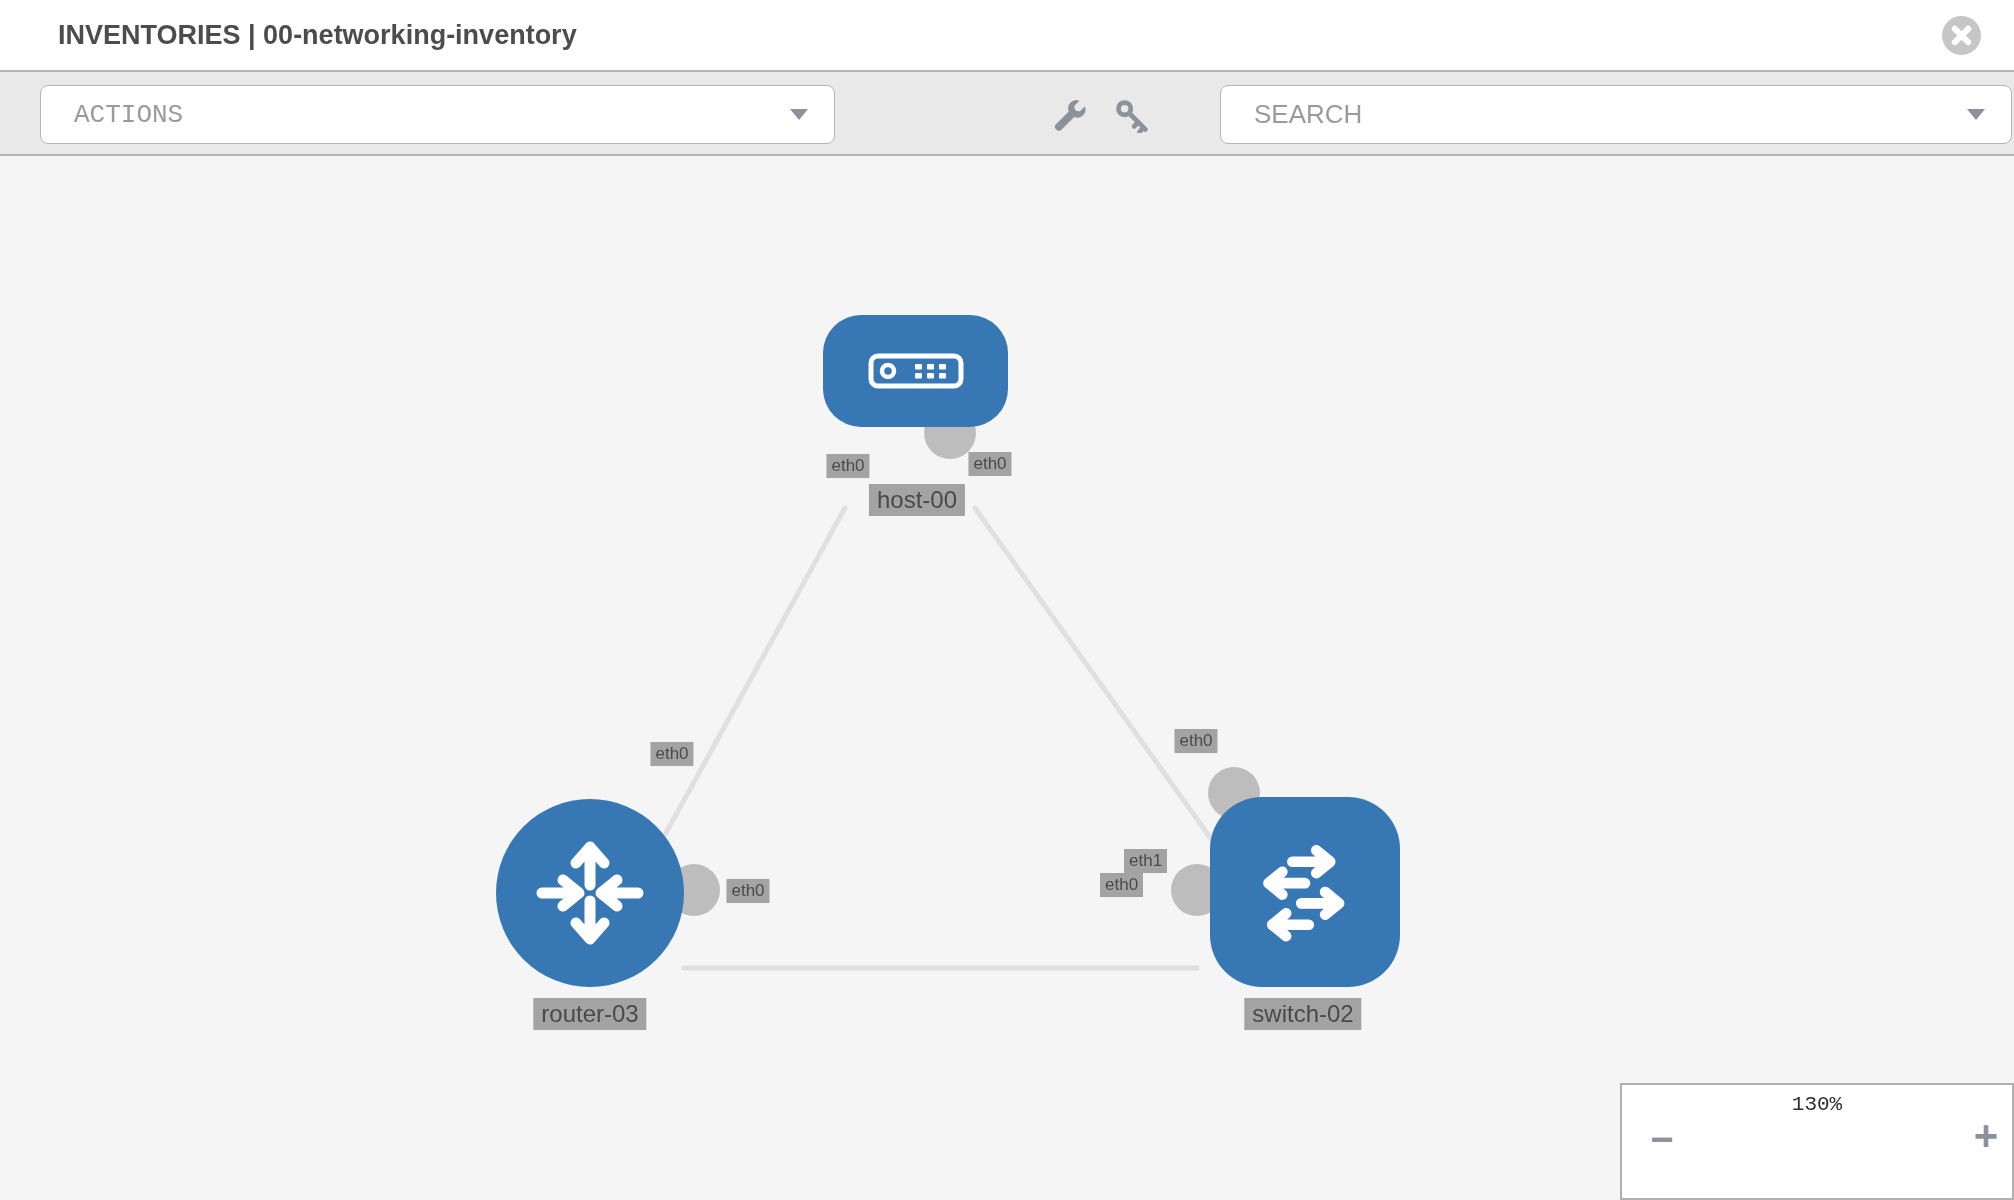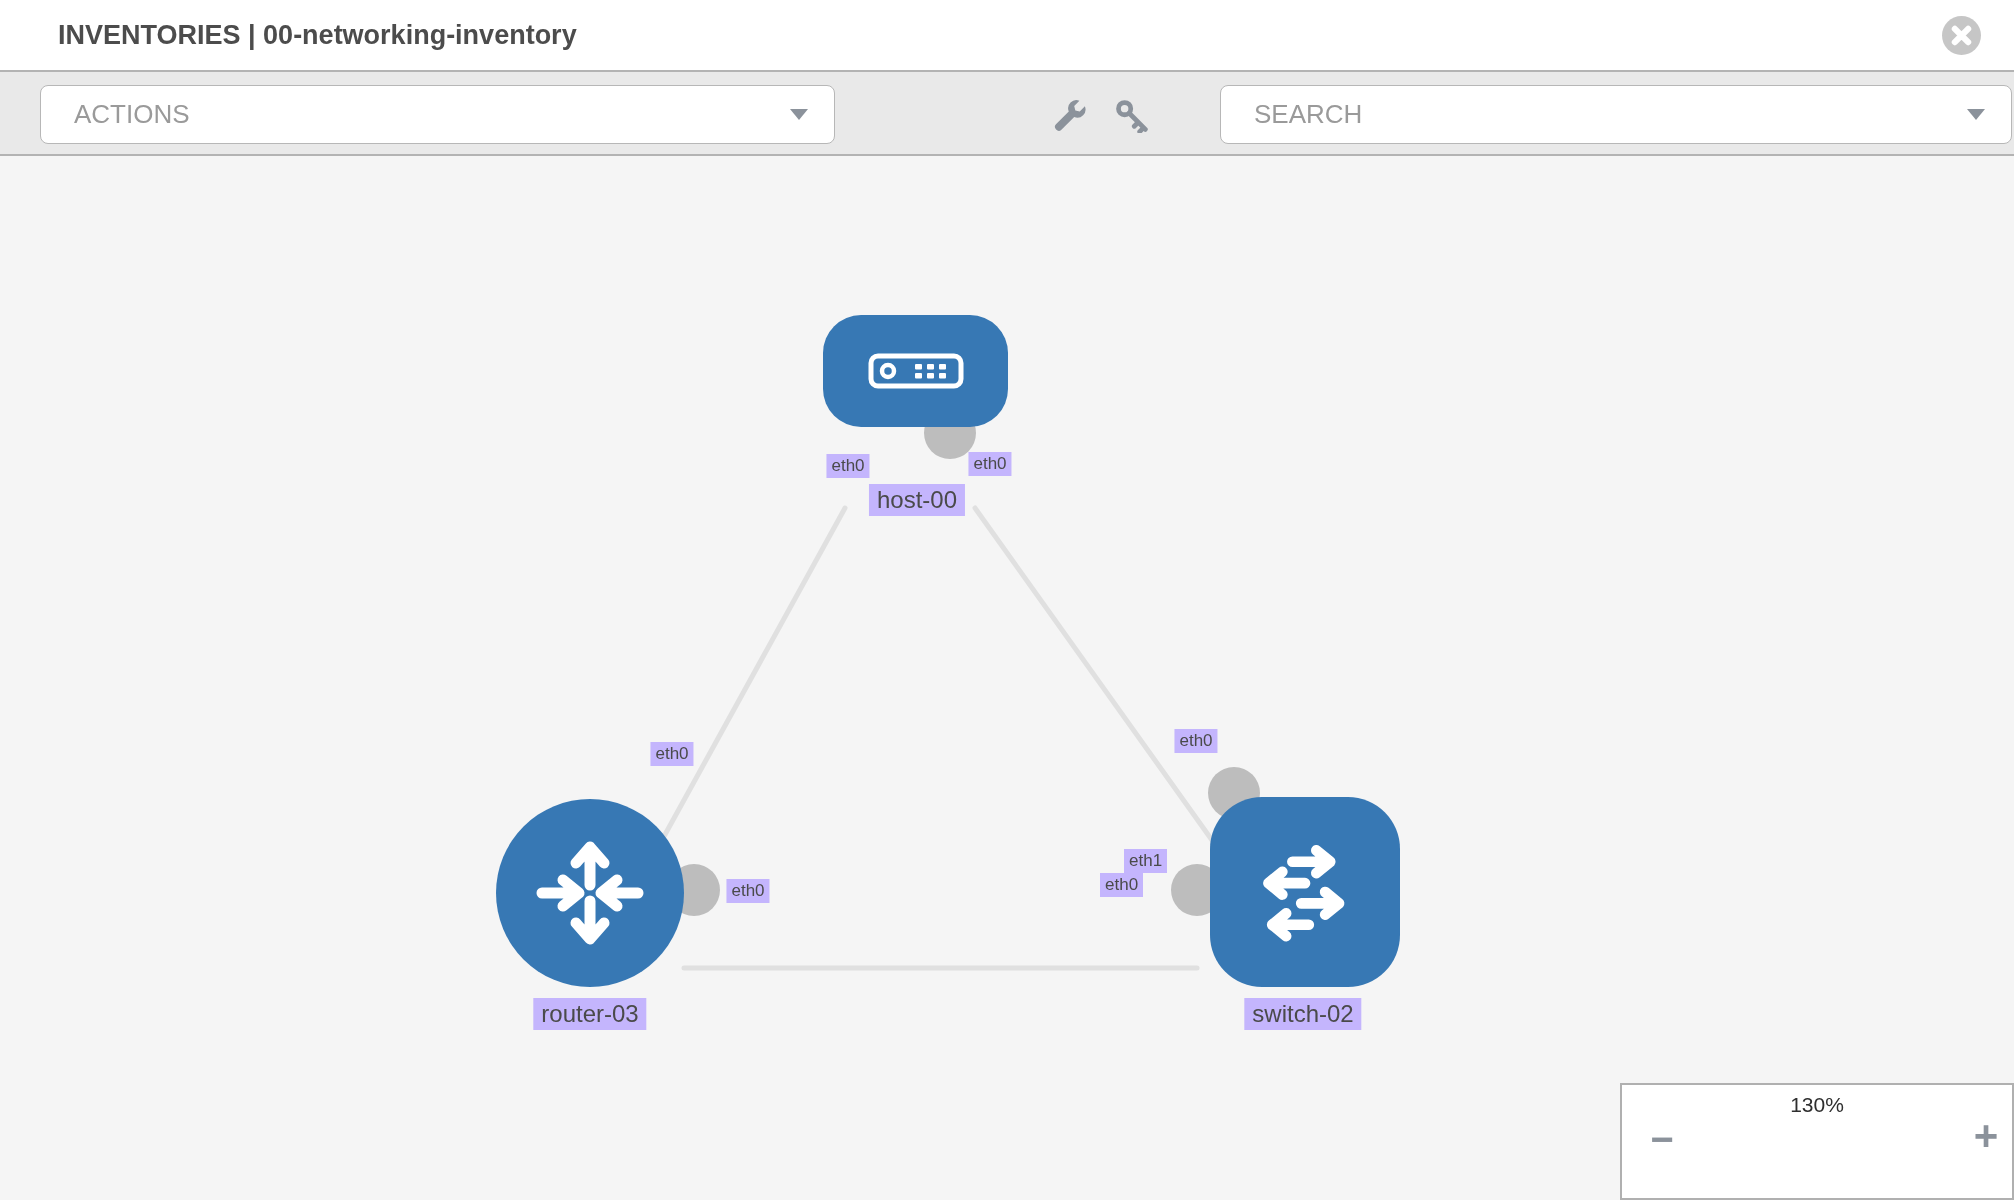--- a/index.html
+++ b/index.html
@@ -16,49 +16,49 @@
 
   
   .toolbar { position:absolute; top:70px; left:0; width:100%; height:86px;
     background:#e9e9e9; border-top:2px solid #b3b3b3; border-bottom:2px solid #b3b3b3; }
   .combo { position:absolute; top:13px; height:59px; background:#fff;
     border:1px solid #b7b7b7; border-radius:8px; display:flex; align-items:center;
     padding:0 26px 0 33px; cursor:pointer; }
   .combo-label { font-size:26px; color:#9a9a9a; flex:1; }
   .caret { width:0; height:0; border-left:9px solid transparent;
     border-right:9px solid transparent; border-top:11px solid #8b929b; }
-  .combo.actions { left:40px; width:795px; }
+  .combo.actions { left:40px; width:795px;font-family:Liberation Mono, monospace; }
   .combo.search  { left:1220px; width:792px; }
   .tool-btn { position:absolute; top:22px; width:44px; height:44px; border:none;
     background:transparent; cursor:pointer; display:flex; align-items:center; justify-content:center; }
   .tool-btn.wrench { left:1047px; }
   .tool-btn.key    { left:1110px; }
 
   
   .canvas { position:absolute; top:156px; left:0; width:2014px; height:1044px; background:#f5f5f5; }
   .links-layer { position:absolute; top:0; left:0; width:2014px; height:1200px; z-index:1; }
 
   .stub { position:absolute; width:52px; height:52px; border-radius:50%; background:#bdbdbd; z-index:2; }
 
   .node { position:absolute; background:#3778b4; z-index:3; display:flex;
     align-items:center; justify-content:center; cursor:pointer; }
   .node.host   { left:823px; top:159px;  width:185px; height:112px; border-radius:38px; }
   .node.router { left:496px; top:643px;  width:188px; height:188px; border-radius:50%; }
   .node.switch { left:1210px; top:641px; width:190px; height:190px; border-radius:52px; }
 
-  .chip { position:absolute; background:#c4b5fd; color:#4a4a4a; z-index:4; white-space:nowrap; }
+  .chip { position:absolute; background:#a3a3a3; color:#4a4a4a; z-index:4; white-space:nowrap; }
   .chip.small { font-size:17px; padding:2px 5px; }
   .chip.node-label { font-size:24px; padding:2px 8px; }
   .center { transform:translateX(-50%); }
 
   
   .zoom-panel { position:absolute; left:1620px; top:927px; width:394px; height:117px;
     background:#fff; border:2px solid #b0b0b0; z-index:5; }
   .zoom-level { position:absolute; left:0; top:8px; width:100%; text-align:center;
-    font-size:21px; color:#2f2f2f; }
+    font-size:21px; color:#2f2f2f;font-family:Liberation Mono, monospace; }
   .zoom-minus,.zoom-plus { position:absolute; top:34px; width:44px; height:44px; border:none;
     background:transparent; color:#8b929b; font-weight:700; cursor:pointer; line-height:44px;
     text-align:center; }
   .zoom-minus { left:1640px; top:961px; font-size:40px; }
   .zoom-plus  { left:1964px; top:958px; font-size:42px; }
   .zoom-track { position:absolute; left:1689px; top:975px; width:269px; height:23px;
     background:#fff; border:2px solid #b0b0b0; border-radius:12px; cursor:pointer; }
   .zoom-knob { position:absolute; left:156px; top:-7px; width:34px; height:34px;
     border-radius:50%; background:#3778b4; cursor:grab; }
   .zoom-minus,.zoom-plus { position:absolute; z-index:6; }

